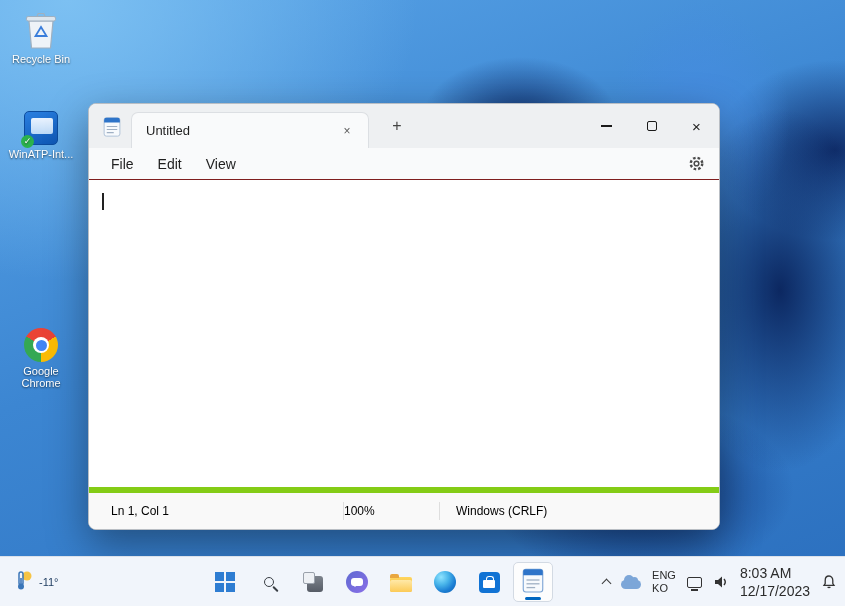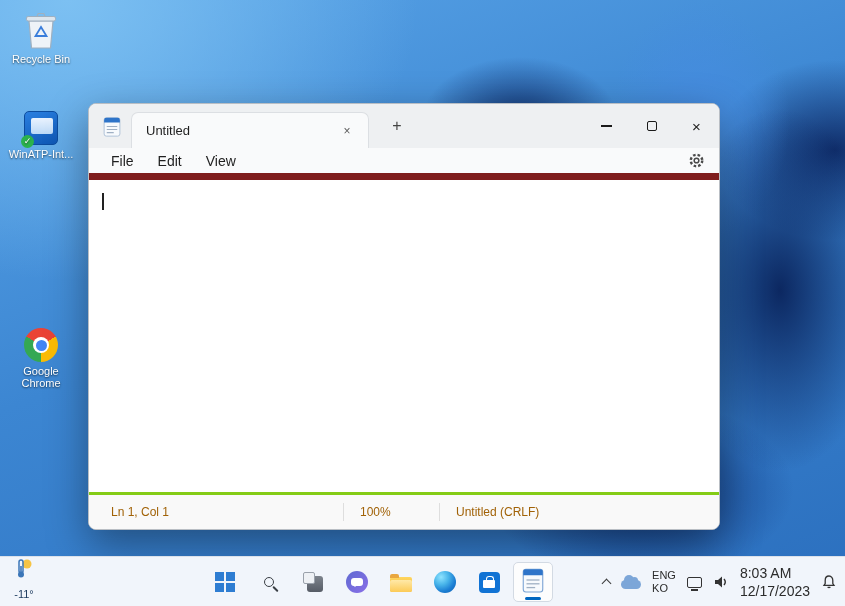--- a/index.html
+++ b/index.html
@@ -54,43 +54,43 @@
     color:#5c5c5c; font-size:12px; cursor:pointer; }
   .newtab { margin-left:14px; width:28px; height:28px; border-radius:5px; display:flex; align-items:center;
     justify-content:center; font-size:16px; color:#444; cursor:pointer; }
   .strip-spacer { flex:1; }
   .wc { width:45px; height:44px; display:flex; align-items:center; justify-content:center; cursor:pointer; }
   .wc-min-bar { width:11px; height:1.6px; background:#1a1a1a; }
   .wc-max-box { width:10px; height:10px; border:1.4px solid #1a1a1a; border-radius:2px; }
   .wc-close-x { font-size:15px; color:#1a1a1a; line-height:1; }
 
   .menubar { height:32px; background:#f9fafb; display:flex; align-items:center; padding-left:10px;
-    font-size:14px; color:#1f1f1f; border-bottom:7px solid #7f1d1d; flex:0 0 auto; }
+    font-size:14px; color:#1f1f1f; border-bottom:1px solid #7f1d1d; flex:0 0 auto; }
   .menu-item { padding:0 12px; height:26px; display:flex; align-items:center; border-radius:4px; cursor:pointer; }
   .menubar .gear { margin-left:auto; margin-right:14px; display:flex; cursor:pointer; }
 
   .editor { flex:1; background:#fff; position:relative; cursor:text; }
   .caret { position:absolute; left:13px; top:13px; width:1.5px; height:17px; background:#222;
     animation:blink 1.1s steps(1) infinite; }
   @keyframes blink { 50% { opacity:0; } }
 
-  .statusbar { height:37px; background:#f9f9f9; border-top:3px solid #84cc16; display:flex; align-items:center;
-    font-size:12px; color:#a16207; flex:0 0 auto; }
+  .statusbar { height:42px; background:#f9f9f9; border-top:6px solid #84cc16; display:flex; align-items:center;
+    font-size:12px; color:#000000; flex:0 0 auto; }
   .sb-cell { height:18px; display:flex; align-items:center; }
   .sb-1 { width:254px; padding-left:22px; }
-  .sb-2 { width:96px;  padding-left:16px; border-left:1px solid #dedede; }
+  .sb-2 { width:96px;  border-left:1px solid #dedede; }
   .sb-3 { width:150px; padding-left:16px; border-left:1px solid #dedede; }
   .sb-4 { flex:1;      padding-left:16px; border-left:1px solid #dedede; }
 
   
   .taskbar { position:absolute; left:0; bottom:0; width:845px; height:50px; background:#f1f5fb;
     border-top:1px solid #dbe1ea; }
 
   .weather { position:absolute; left:8px; top:0; height:50px; display:flex; align-items:center; gap:5px;
-    padding:0 6px; border-radius:4px; cursor:pointer;flex-direction:column; }
+    padding:0 6px; border-radius:4px; cursor:pointer; }
   .weather .temp { font-size:11px; color:#1c3a5e; }
 
   .tb-center { position:absolute; left:205px; top:5px; display:flex; gap:4px; }
   .tb-btn { width:40px; height:40px; border-radius:5px; display:flex; align-items:center; justify-content:center;
     position:relative; cursor:pointer; }
   .tb-btn.active { background:#fdfdfd; border:1px solid #d3dae3; }
   .tb-btn.active .ind { content:""; position:absolute; bottom:1px; left:50%; transform:translateX(-50%);
     width:16px; height:3px; border-radius:2px; background:#0067c0; }
 
   .win-logo { display:grid; grid-template-columns:9px 9px; grid-template-rows:9px 9px; gap:1.6px; }
@@ -225,21 +225,21 @@
       </span>
     </div>
 
     <div class="editor">
       <span class="caret"></span>
     </div>
 
     <div class="statusbar">
       <span class="sb-cell sb-1">Ln 1, Col 1</span>
       <span class="sb-cell sb-2">100%</span>
-      <span class="sb-cell sb-3">Untitled (CRLF)</span>
+      <span class="sb-cell sb-3">Windows (CRLF)</span>
     </div>
   </div>
 
   <div class="taskbar">
 
     <div class="weather">
       <span>
         <svg width="20" height="22" viewBox="0 0 20 22">
           <circle cx="13" cy="7" r="4.5" fill="#f6c445"></circle>
           <rect x="5" y="3" width="4" height="13" rx="2" fill="none" stroke="#3b76b8" stroke-width="1.5"></rect>

